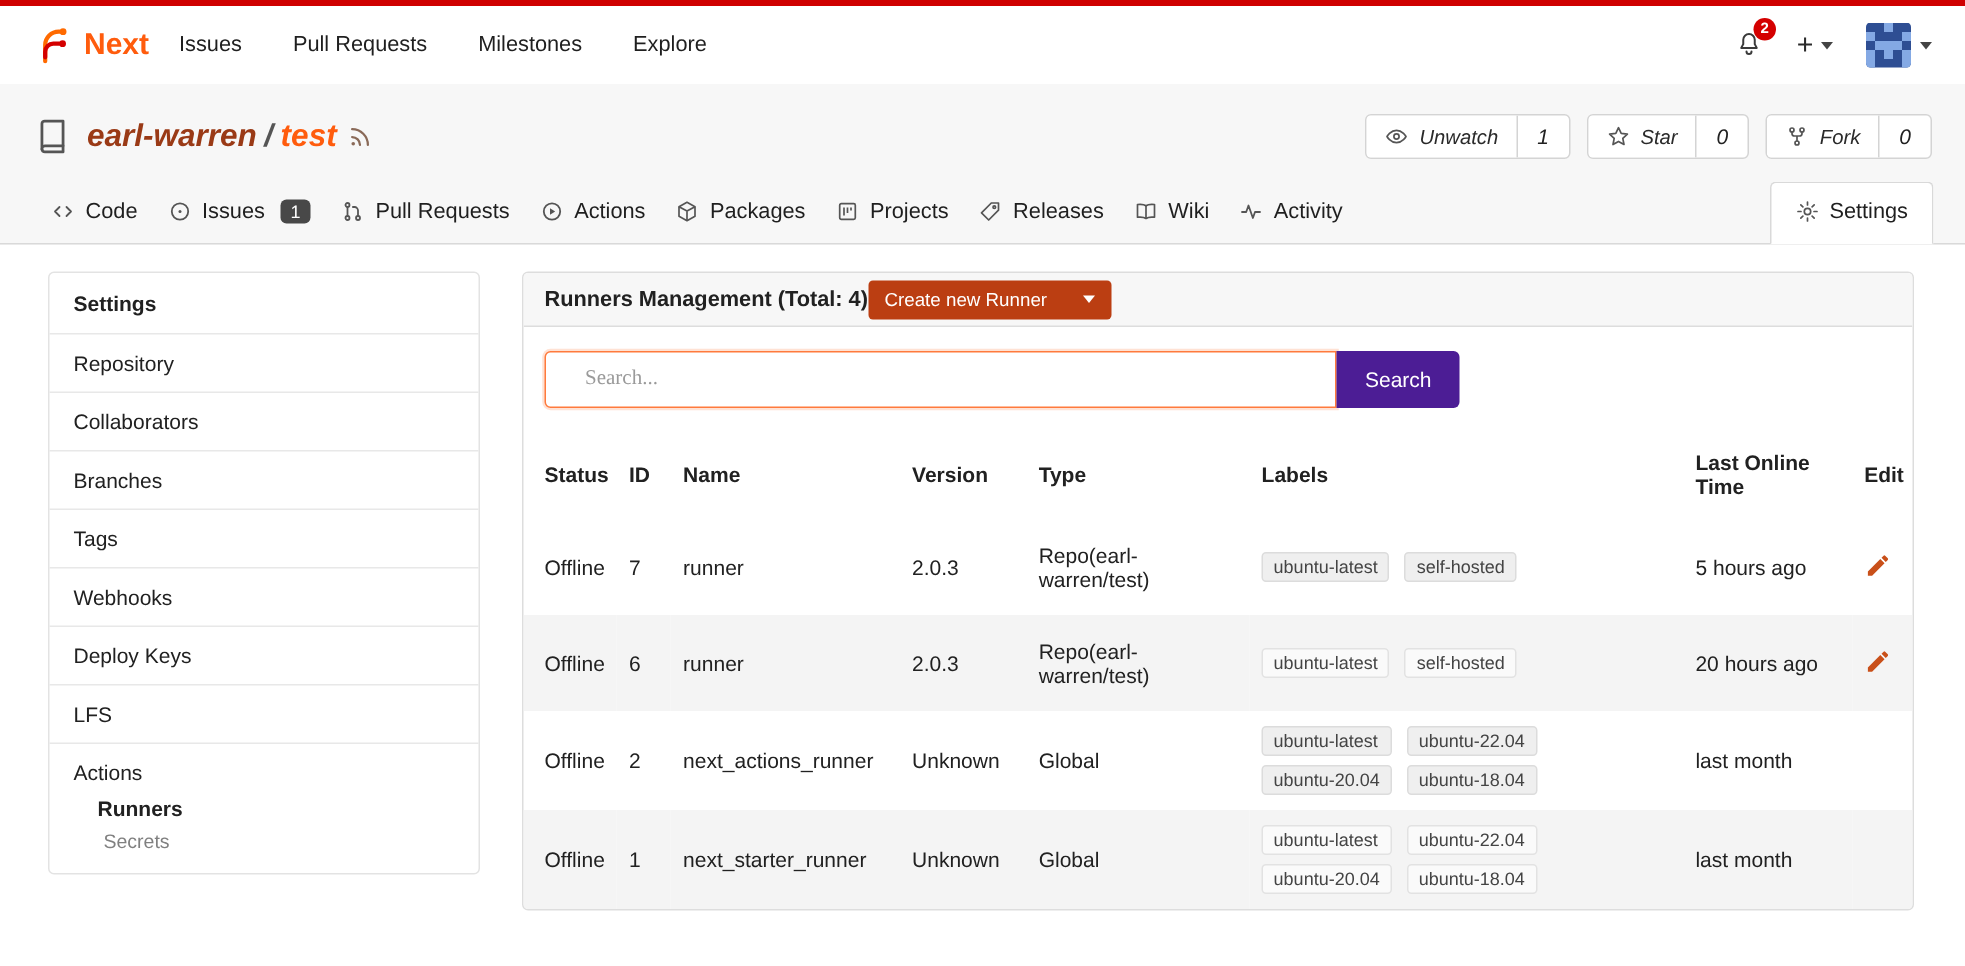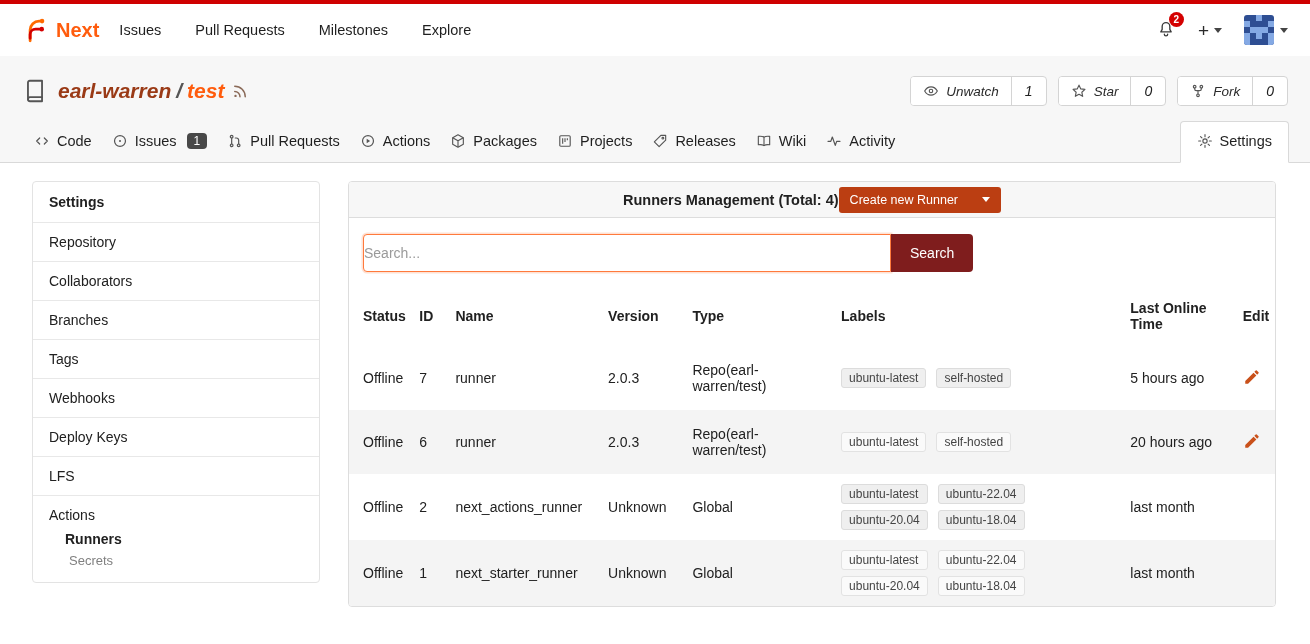--- a/index.html
+++ b/index.html
@@ -63,34 +63,34 @@
 
   .sidebar { width: 288px; flex: 0 0 288px; border: 1px solid #e3e3e3; border-radius: 4px; background: #fff; }
   .sidebar-header { font-weight: 700; padding: 12px 16px; border-bottom: 1px solid #e8e8e8; }
   .sidebar-item { padding: 11px 16px; border-bottom: 1px solid #e8e8e8; cursor: pointer; }
   .sidebar-item-actions { padding: 11px 16px 14px; cursor: pointer; border-bottom: none; }
   .sub-runners { margin: 8px 0 6px 16px; font-weight: 600; cursor: pointer; }
   .sub-secrets { margin-left: 20px; color: #808080; font-size: 13px; cursor: pointer; }
 
   .main-panel { flex: 1; }
   .panel-box { border: 1px solid #ddd; border-radius: 4px; overflow: hidden; background: #fff; }
-  .panel-header { display: flex; align-items: center; justify-content: center; background: #f7f7f7;
+  .panel-header { display: flex; align-items: center; justify-content: flex-start; background: #f7f7f7;
     padding: 4px 14px; border-bottom: 1px solid #ddd; min-height: 36px; }
   .panel-title { font-weight: 700; font-size: 14.5px; }
   .create-btn { background: #bb3e12; color: #fff; border: none; border-radius: 3px; padding: 6px 11px;
     font-size: 12.5px; display: flex; align-items: center; gap: 24px; cursor: pointer;
     font-family: "Liberation Sans", sans-serif; }
   .create-btn .caret { border-top-color: #fff; }
 
   .search-row { padding: 16px 14px 12px; display: flex; }
   .search-input { width: 528px; height: 38px; border: 1px solid #ff7a3c; box-shadow: 0 0 0 1.5px rgba(255,122,60,.22);
-    border-radius: 4px 0 0 4px; padding: 0 0; font-size: 14px; outline: none; color: #333;
-    font-family: Liberation Sans, sans-serif; }
+    border-radius: 4px 0 0 4px; padding: 0 26px; font-size: 14px; outline: none; color: #333;
+    font-family: Liberation Serif, serif; }
   .search-input::placeholder { color: #9a9a9a; }
-  .search-btn { height: 38px; background: #7f1d1d; color: #fff; border: none; border-radius: 0 4px 4px 0;
+  .search-btn { height: 38px; background: #4c1d95; color: #fff; border: none; border-radius: 0 4px 4px 0;
     padding: 0 19px; font-size: 14px; cursor: pointer; font-family: "Liberation Sans", sans-serif; text-align: right; }
 
   table.runners { width: 100%; border-collapse: collapse; table-layout: fixed; font-size: 14px; }
   .runners th { text-align: left; font-weight: 700; padding: 16px 8px 14px; vertical-align: middle; }
   .runners td { padding: 10px 8px; vertical-align: middle; overflow-wrap: break-word; }
   .runners th:first-child, .runners td:first-child { padding-left: 14px; }
   .runners tbody tr { height: 64px; }
   .runners tbody tr:nth-child(even) { background: #f4f4f4; }
 
   .labels-wrap { display: flex; gap: 10px; flex-wrap: wrap; }

